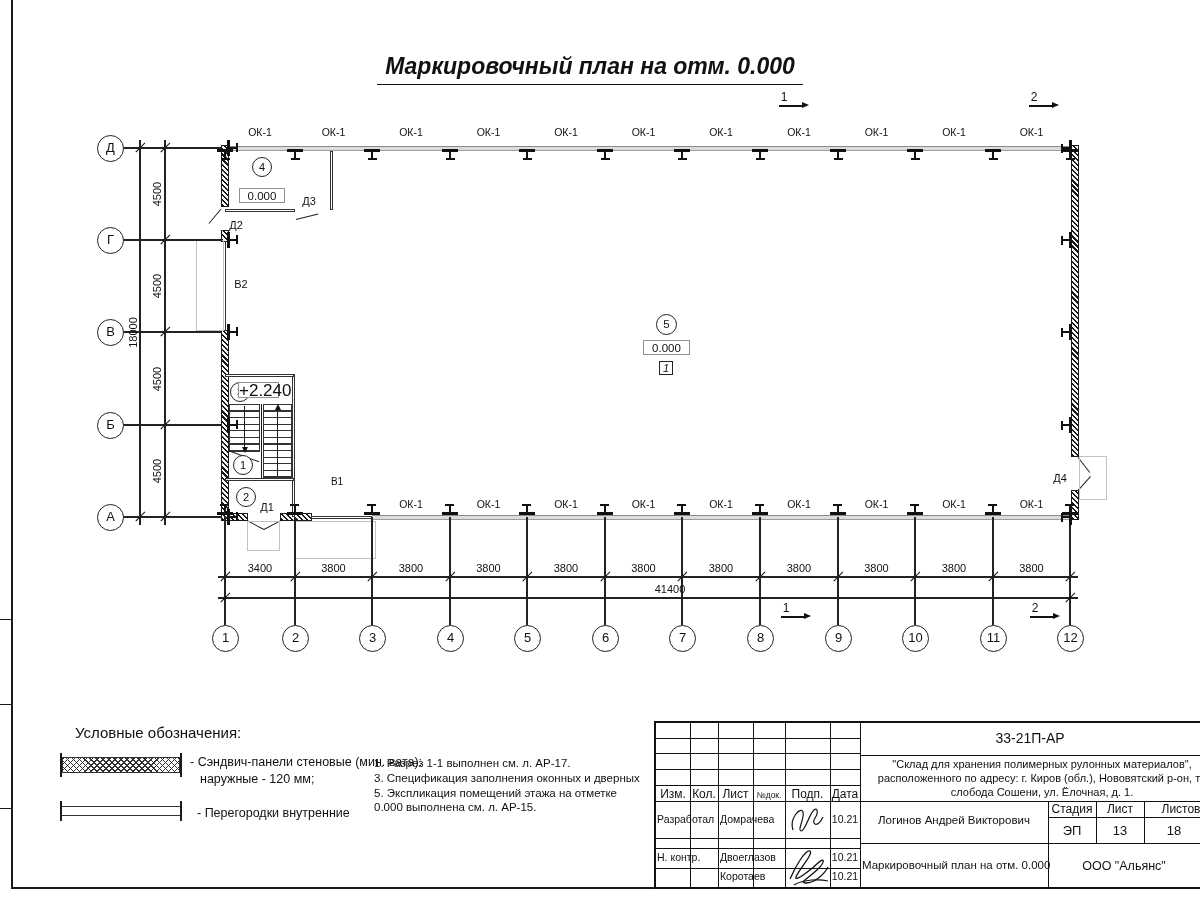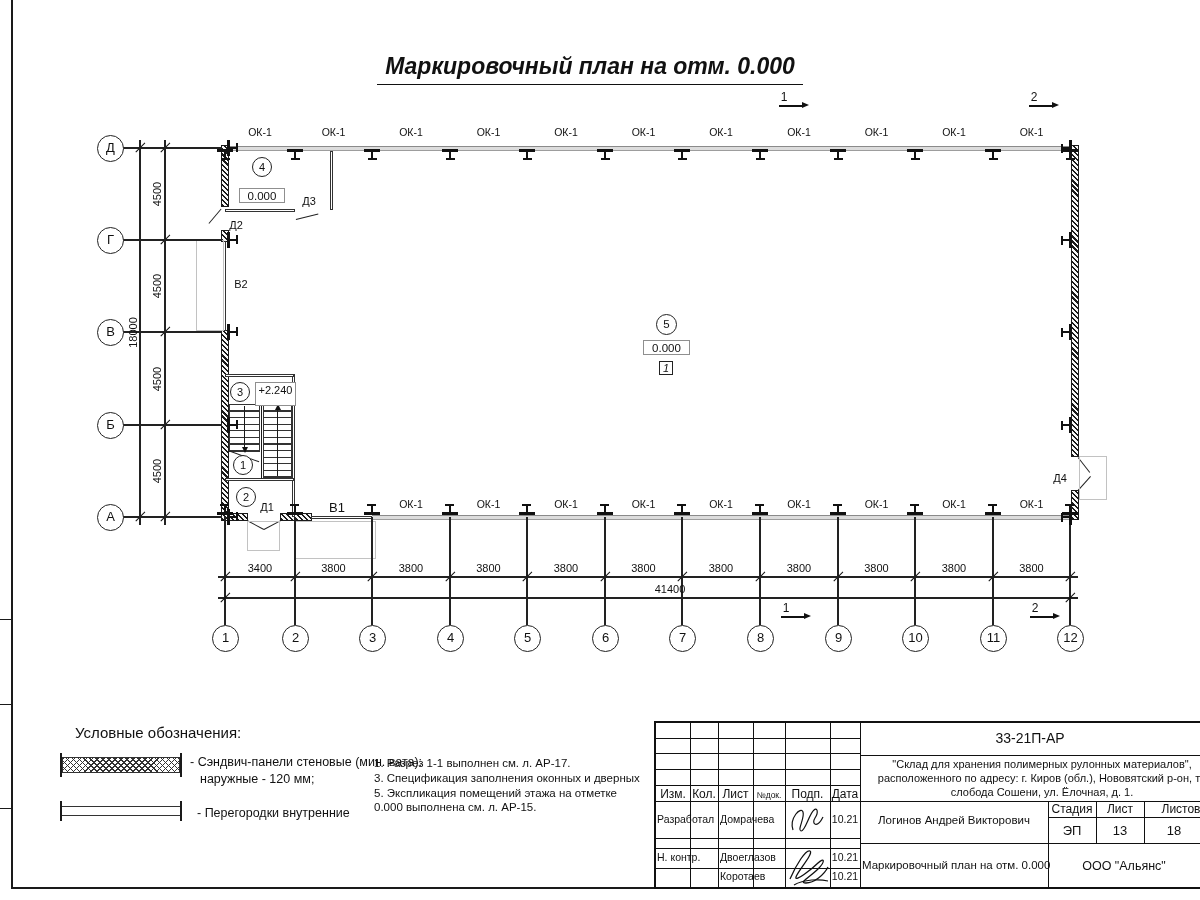--- a/index.html
+++ b/index.html
@@ -77,32 +77,32 @@
   <div class="abs line" style="left:261px;top:404px;width:1.2px;height:75px;"></div>
   <div class="abs sw" style="left:228px;top:450px;width:33px;transform:rotate(20deg);"></div>
   <div class="abs line" style="left:244px;top:406px;width:1.3px;height:42px;"></div>
   <div class="abs" style="left:241.5px;top:447px;width:0;height:0;border-left:3.2px solid transparent;border-right:3.2px solid transparent;border-top:6px solid #111;"></div>
   <div class="abs line" style="left:277px;top:410px;width:1.3px;height:66px;"></div>
   <div class="abs" style="left:274.5px;top:404px;width:0;height:0;border-left:3.2px solid transparent;border-right:3.2px solid transparent;border-bottom:6px solid #111;"></div>
 
   <div class="abs circle" style="left:252px;top:157px;width:20px;height:20px;line-height:18px;font-size:11px;">4</div>
   <div class="abs elevbox" style="left:239px;top:188px;width:46px;height:15px;line-height:14px;">0.000</div>
   <div class="abs circle" style="left:230px;top:382px;width:20px;height:20px;line-height:18px;font-size:11px;">3</div>
-  <div class="abs elevbox" style="left:255px;top:382px;width:41px;height:24px;line-height:15px;font-size:11px;">+2.240</div>
+  <div class="abs elevbox" style="left:238px;top:382px;width:41px;height:16px;line-height:15px;font-size:17px;">+2.240</div>
   <div class="abs circle" style="left:233px;top:455px;width:20px;height:20px;line-height:18px;font-size:11px;">1</div>
   <div class="abs circle" style="left:236px;top:487px;width:20px;height:20px;line-height:18px;font-size:11px;">2</div>
   <div class="abs circle" style="left:656px;top:314px;width:21px;height:21px;line-height:19px;font-size:11.5px;">5</div>
   <div class="abs elevbox" style="left:643px;top:340px;width:47px;height:15px;line-height:14px;">0.000</div>
   <div class="abs c" style="left:659px;top:361px;width:14px;height:14px;line-height:13px;border:1.3px solid #222;font-size:11px;font-style:italic;box-sizing:border-box;">1</div>
 
   <div class="abs lbl c" style="left:255px;top:501px;width:24px;font-size:11px;">Д1</div>
   <div class="abs lbl c" style="left:224px;top:219px;width:24px;font-size:11px;">Д2</div>
   <div class="abs lbl c" style="left:296px;top:195px;width:26px;font-size:11px;">Д3</div>
   <div class="abs lbl c" style="left:1047px;top:472px;width:26px;font-size:11px;">Д4</div>
-  <div class="abs lbl c" style="left:324px;top:500px;width:26px;font-size:13px;">В1</div>
+  <div class="abs lbl c" style="left:324px;top:476px;width:26px;font-size:10px;">В1</div>
   <div class="abs lbl c" style="left:228px;top:278px;width:26px;font-size:11px;">В2</div>
 <div style="position: absolute; left: 123px; top: 147.4px; width: 99px; height: 1.2px; background: rgb(34, 34, 34);"></div>
     <div style="position: absolute; left: 97px; top: 135px; width: 25px; height: 25px; border: 1.2px solid rgb(34, 34, 34); border-radius: 50%; background: rgb(255, 255, 255); text-align: center; line-height: 23px; font-size: 13px;">Д</div>
     <div style="position: absolute; left: 158.5px; top: 147.3px; width: 13px; height: 1.4px; background: rgb(17, 17, 17); transform: rotate(-45deg);"></div>
     <div style="position: absolute; left: 133.5px; top: 147.3px; width: 13px; height: 1.4px; background: rgb(17, 17, 17); transform: rotate(-45deg);"></div>
     <div style="position: absolute; left: 137px; top: 187px; width: 40px; height: 14px; line-height: 14px; text-align: center; font-size: 11px; transform: rotate(-90deg);">4500</div>
     <div style="position: absolute; left: 123px; top: 239.4px; width: 99px; height: 1.2px; background: rgb(34, 34, 34);"></div>
     <div style="position: absolute; left: 97px; top: 227px; width: 25px; height: 25px; border: 1.2px solid rgb(34, 34, 34); border-radius: 50%; background: rgb(255, 255, 255); text-align: center; line-height: 23px; font-size: 13px;">Г</div>
     <div style="position: absolute; left: 158.5px; top: 239.3px; width: 13px; height: 1.4px; background: rgb(17, 17, 17); transform: rotate(-45deg);"></div>
     <div style="position: absolute; left: 137px; top: 279px; width: 40px; height: 14px; line-height: 14px; text-align: center; font-size: 11px; transform: rotate(-90deg);">4500</div>

